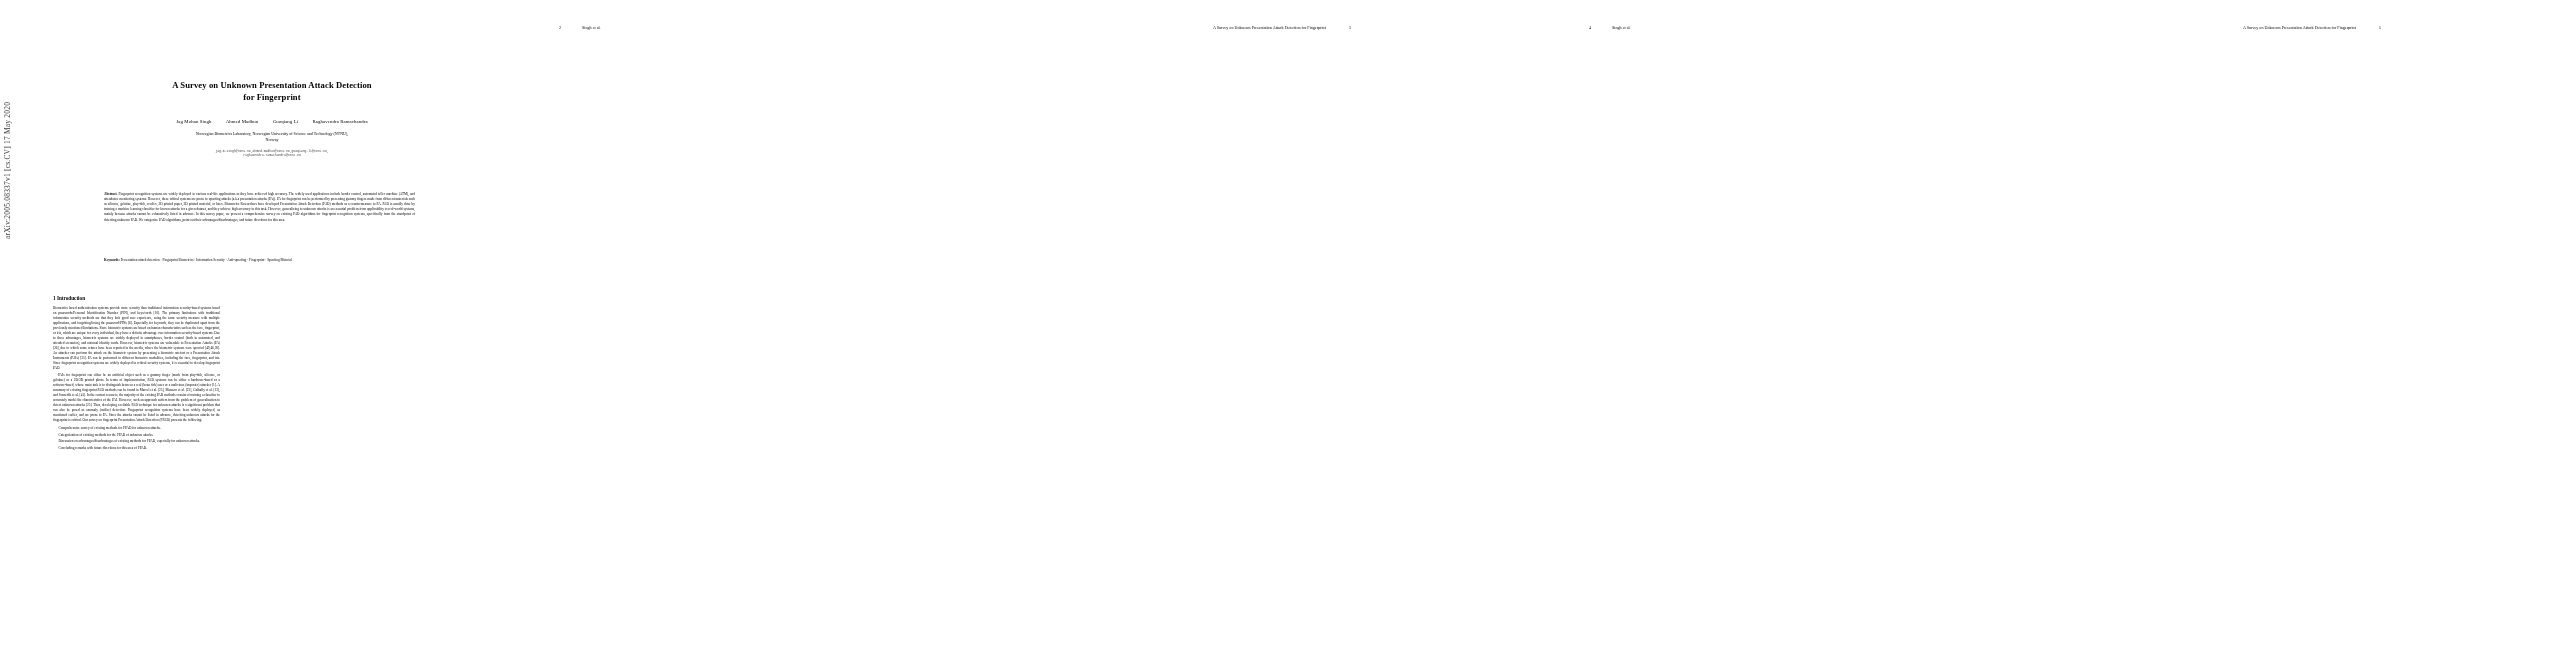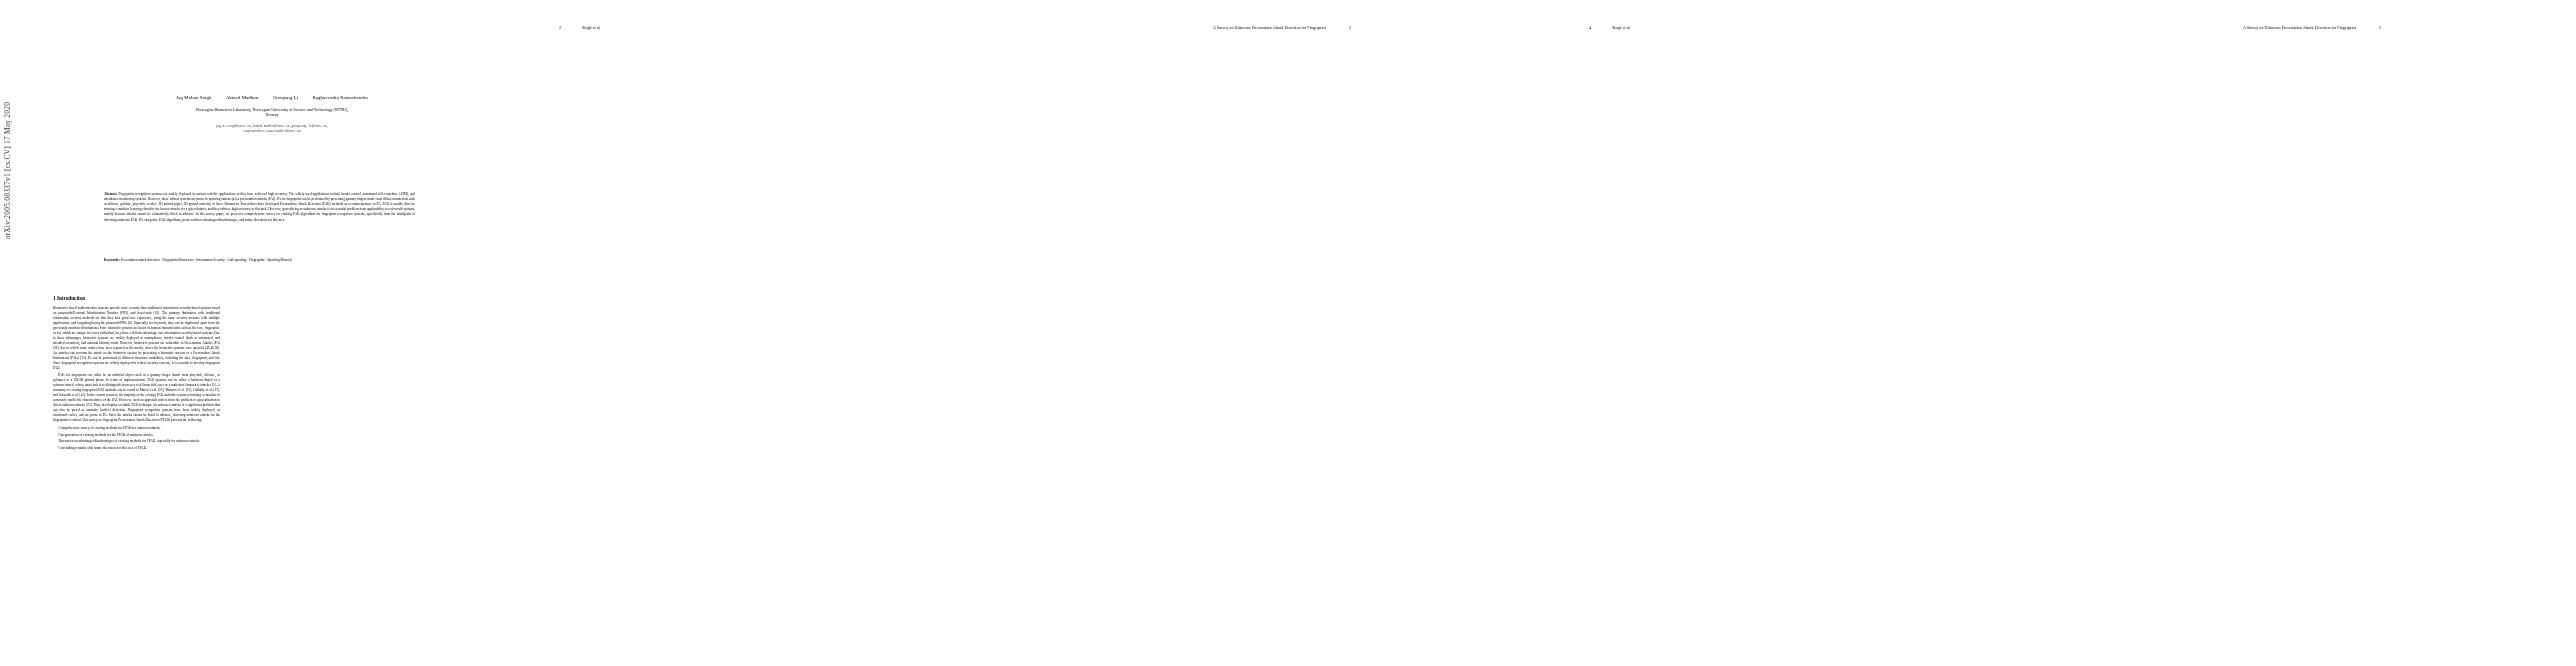--- a/index.html
+++ b/index.html
@@ -84,20 +84,24 @@
 </style>
 </head>
 <body>
 
 <div class="spread">
 
   <div class="page p1">
     <div class="arxiv-stamp">arXiv:2005.08337v1  [cs.CV]  17 May 2020</div>
 
     <div class="title-block">
+      <div class="ptitle">
+        <div>A Survey on Unknown Presentation Attack Detection</div>
+        <div>for Fingerprint</div>
+      </div>
       <div class="authors">
         <span>Jag Mohan Singh</span><span>Ahmed Madhun</span><span>Guoqiang Li</span><span>Raghavendra Ramachandra</span>
       </div>
       <div class="affil">
         <div>Norwegian Biometrics Laboratory, Norwegian University of Science and Technology (NTNU),</div>
         <div>Norway</div>
       </div>
       <div class="emails">
         <div>jag.m.singh@ntnu.no,ahmed.madhun@ntnu.no,guoqiang.li@ntnu.no,</div>
         <div>raghavendra.ramachandra@ntnu.no</div>

